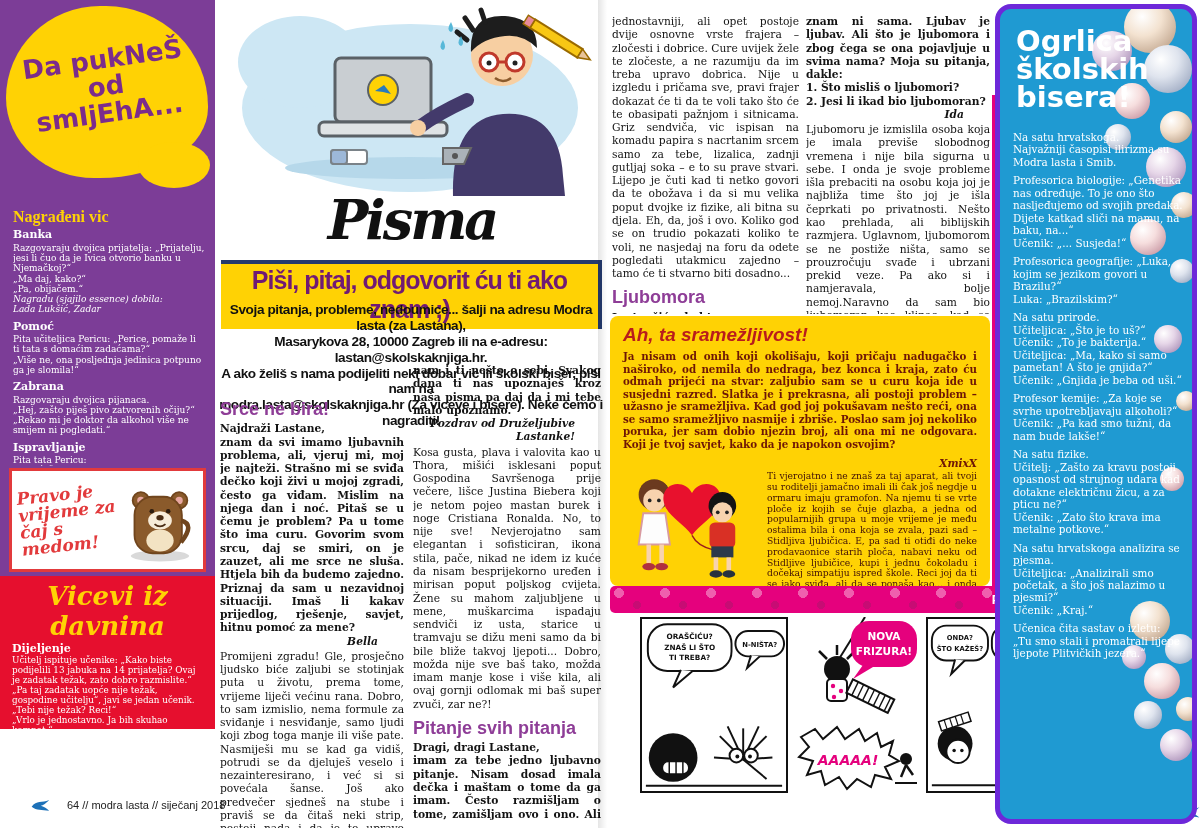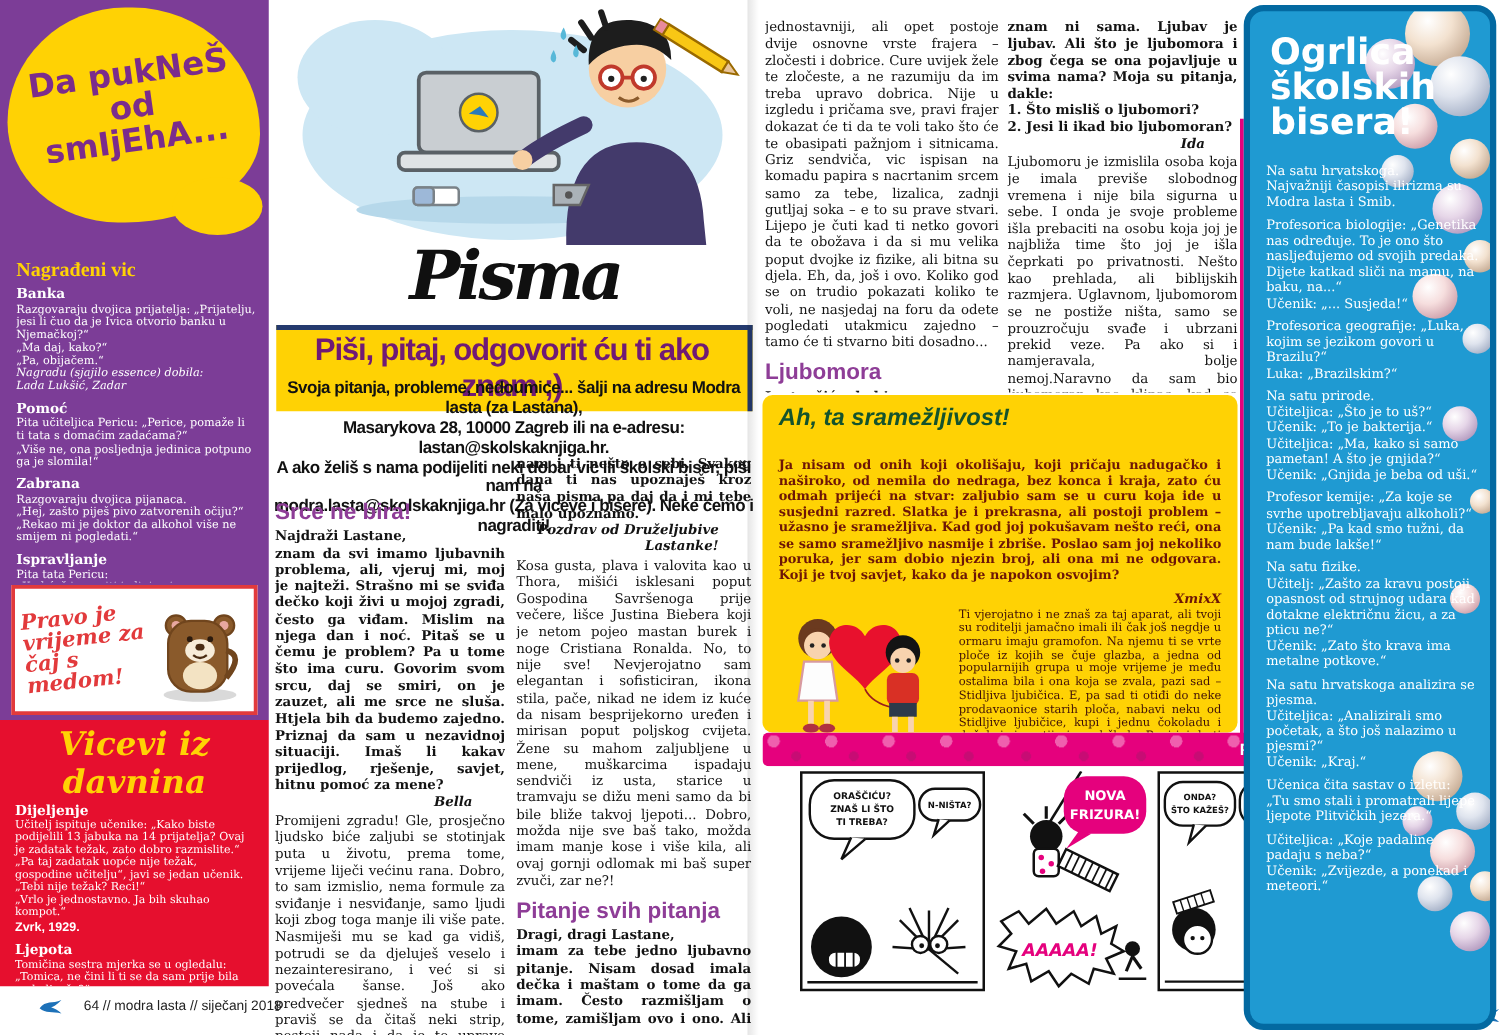--- a/index.html
+++ b/index.html
@@ -10,21 +10,21 @@
   .cloud:after{content:"";position:absolute;right:-2px;bottom:-10px;width:72px;height:46px;background:#ffd204;border-radius:50%;}
   .cloud-text{position:absolute;left:8px;top:40px;width:184px;transform:rotate(-8deg);font-family:"DejaVu Sans",sans-serif;font-weight:bold;font-size:26px;line-height:1.04;color:#7b2c8c;text-align:center;z-index:2;}
   .jokes{position:absolute;left:13px;top:208px;width:192px;height:258px;overflow:hidden;color:#fff;font-size:9px;line-height:1.14;}
   .jokes-heading{font-family:Liberation Serif, serif;font-weight:bold;font-size:16px;color:#ffd204;margin-bottom:3px;}
   .joke{margin-bottom:6px;}
   .joke-title{font-weight:bold;font-size:11px;margin-bottom:1px;}
   .pre{white-space:pre-line;}
   .joke-note{font-style:italic;}
   .ad-box{position:absolute;left:9px;top:468px;width:197px;height:104px;background:#fff;border:3px solid #e23a3c;box-sizing:border-box;display:flex;align-items:center;overflow:hidden;}
   .ad-text{width:100px;transform:rotate(-6deg);color:#e23a3c;font-style:italic;font-weight:bold;font-size:17px;line-height:1.0;padding-left:7px;}
-  .red-section{position:absolute;left:0;top:576px;width:215px;height:213px;background:#e60f2e;padding:5px 12px;box-sizing:border-box;color:#fff;overflow:hidden;}
+  .red-section{position:absolute;left:0;top:576px;width:215px;height:153px;background:#e60f2e;padding:5px 12px;box-sizing:border-box;color:#fff;overflow:hidden;}
   .vintage-title{font-style:italic;font-weight:bold;font-size:26px;color:#ffd204;text-align:center;margin-bottom:2px;}
   .red-section .joke{font-size:8.8px;line-height:1.13;}
   .joke-source{font-family:"Liberation Sans",sans-serif;font-weight:bold;font-size:10px;text-align:left;margin-top:1px;}
   .footer{position:absolute;font-family:"Liberation Sans",sans-serif;font-size:11px;color:#222;display:flex;align-items:center;gap:17px;}
   .footer-left{left:30px;top:798px;}
   .footer-right{left:1012px;top:800px;}
   
   .illo{position:absolute;left:215px;top:0;width:390px;height:196px;}
   .main-title{position:absolute;left:214px;top:188px;width:396px;text-align:center;font-family:"DejaVu Serif",serif;font-style:italic;font-weight:bold;font-size:54px;letter-spacing:-3px;color:#101010;}
   .banner{position:absolute;left:221px;top:260px;width:381px;background:#ffd204;border-top:4px solid #243a6e;border-right:4px solid #243a6e;text-align:center;padding:2px 0 5px;box-sizing:border-box;}
@@ -35,21 +35,21 @@
   .col2{left:413px;top:364px;width:188px;height:458px;}
   .col3{left:612px;top:15px;width:187px;height:299px;}
   .col4{left:806px;top:15px;width:184px;height:299px;}
   .colh{font-family:"Liberation Sans",sans-serif;font-weight:bold;font-size:18px;color:#8e3d97;margin:6px 0 2px;text-align:left;}
   .colh.first{margin-top:0;}
   .bold{font-weight:bold;}
   .sig{font-style:italic;font-weight:bold;text-align:right;padding-right:26px;}
   .rep{margin-top:2px;}
   
   .shy-box{position:absolute;left:610px;top:316px;width:380px;height:270px;background:#ffd204;border-radius:8px;padding:8px 13px;box-sizing:border-box;overflow:hidden;}
-  .shy-heading{font-family:"Liberation Sans",sans-serif;font-weight:bold;font-style:italic;font-size:19px;color:#14532d;margin-bottom:20px;}
+  .shy-heading{font-family:"Liberation Sans",sans-serif;font-weight:bold;font-style:italic;font-size:19px;color:#b91c1c;margin-bottom:4px;}
   .shy-letter{font-weight:bold;font-size:10.3px;line-height:1.22;color:#6d1606;text-align:justify;}
   .shy-row{display:flex;margin-top:6px;}
   .shy-right{flex:1;padding-left:6px;}
   .shy-sig{font-style:italic;font-weight:bold;text-align:right;color:#6d1606;font-size:10.5px;margin:1px 0 2px;}
   .shy-reply{font-size:9.2px;line-height:1.17;color:#3f1008;text-align:justify;}
   .pink-rule{position:absolute;left:992px;top:95px;width:3px;height:492px;background:#e5017d;}
   .fold{position:absolute;left:598px;top:0;width:14px;height:828px;background:linear-gradient(90deg,rgba(0,0,0,0.10),rgba(0,0,0,0) 65%);}
   
   .comic-header{position:absolute;left:610px;top:586px;width:550px;height:27px;border-radius:5px;
     background-color:#e5017d;
@@ -60,21 +60,21 @@
   .comic-credit{font-family:"Liberation Sans",sans-serif;font-weight:bold;font-size:13px;color:#fff;}
   .panels{position:absolute;left:610px;top:617px;width:552px;height:180px;display:flex;gap:5px;padding-left:30px;}
   .panel{height:176px;background:#fff;box-sizing:border-box;}
   .panel.bordered{border:2px solid #111;}
   .bt{font-family:"DejaVu Sans",sans-serif;font-weight:bold;font-size:7.5px;fill:#111;text-anchor:middle;}
   .bt2{font-family:"DejaVu Sans",sans-serif;font-weight:bold;font-size:7px;fill:#111;text-anchor:middle;}
   .btw{font-family:"DejaVu Sans",sans-serif;font-weight:bold;font-size:10.5px;fill:#fff;text-anchor:middle;}
   .sfx{font-family:"DejaVu Sans",sans-serif;font-weight:bold;font-style:italic;font-size:14px;fill:#e5017d;text-anchor:middle;}
   .handsig{font-family:"DejaVu Serif",serif;font-style:italic;font-size:9px;fill:#111;text-anchor:end;}
   
-  .pearl-panel{position:absolute;left:995px;top:4px;width:202px;height:820px;background:#1f9ad2;border:5px solid #0369a1;border-radius:16px;box-sizing:border-box;overflow:hidden;}
+  .pearl-panel{position:absolute;left:995px;top:4px;width:202px;height:820px;background:#1f9ad2;border:5px solid #6d28d9;border-radius:16px;box-sizing:border-box;overflow:hidden;}
   .pearls-svg{position:absolute;left:0;top:0;width:192px;height:810px;z-index:1;}
   .pearl-title{position:absolute;left:16px;top:18px;width:160px;font-family:"DejaVu Sans",sans-serif;font-weight:bold;font-size:29px;line-height:0.97;color:#fff;z-index:2;}
   .pearl-items{position:absolute;left:13px;top:122px;width:172px;color:#fff;font-size:10.4px;line-height:1.2;z-index:2;}
   .pearl-item{margin-bottom:6px;white-space:pre-line;}
 </style>
 </head>
 <body>
 
 <div class="page">
 
@@ -490,20 +490,18 @@
       <div class="pearl-item">Profesor kemije: „Za koje se svrhe upotrebljavaju alkoholi?“
 Učenik: „Pa kad smo tužni, da nam bude lakše!“</div>
       <div class="pearl-item">Na satu fizike.
 Učitelj: „Zašto za kravu postoji opasnost od strujnog udara kad dotakne električnu žicu, a za pticu ne?“
 Učenik: „Zato što krava ima metalne potkove.“</div>
       <div class="pearl-item">Na satu hrvatskoga analizira se pjesma.
 Učiteljica: „Analizirali smo početak, a što još nalazimo u pjesmi?“
 Učenik: „Kraj.“</div>
       <div class="pearl-item">Učenica čita sastav o izletu:
 „Tu smo stali i promatrali lijepe ljepote Plitvičkih jezera.“</div>
-      <div class="pearl-item">Učiteljica: „Koje padaline padaju s neba?“
-Učenik: „Zvijezde, a ponekad i meteori.“</div>
     </div>
   </div>
 
   <div class="fold"></div>
 
 </div>
 
 </body></html>

